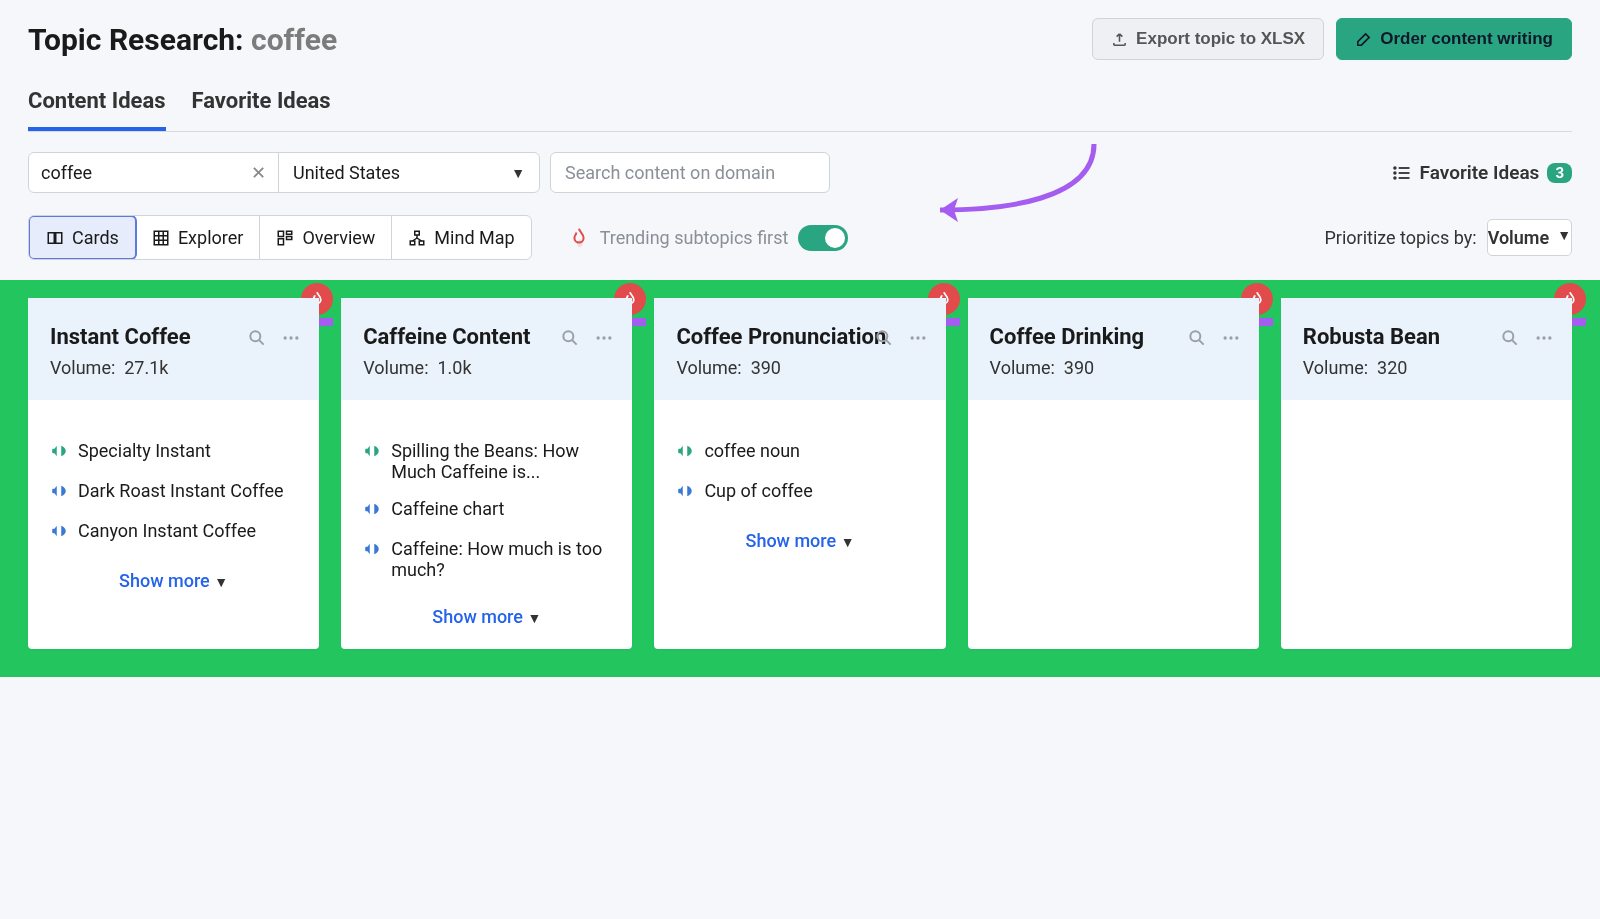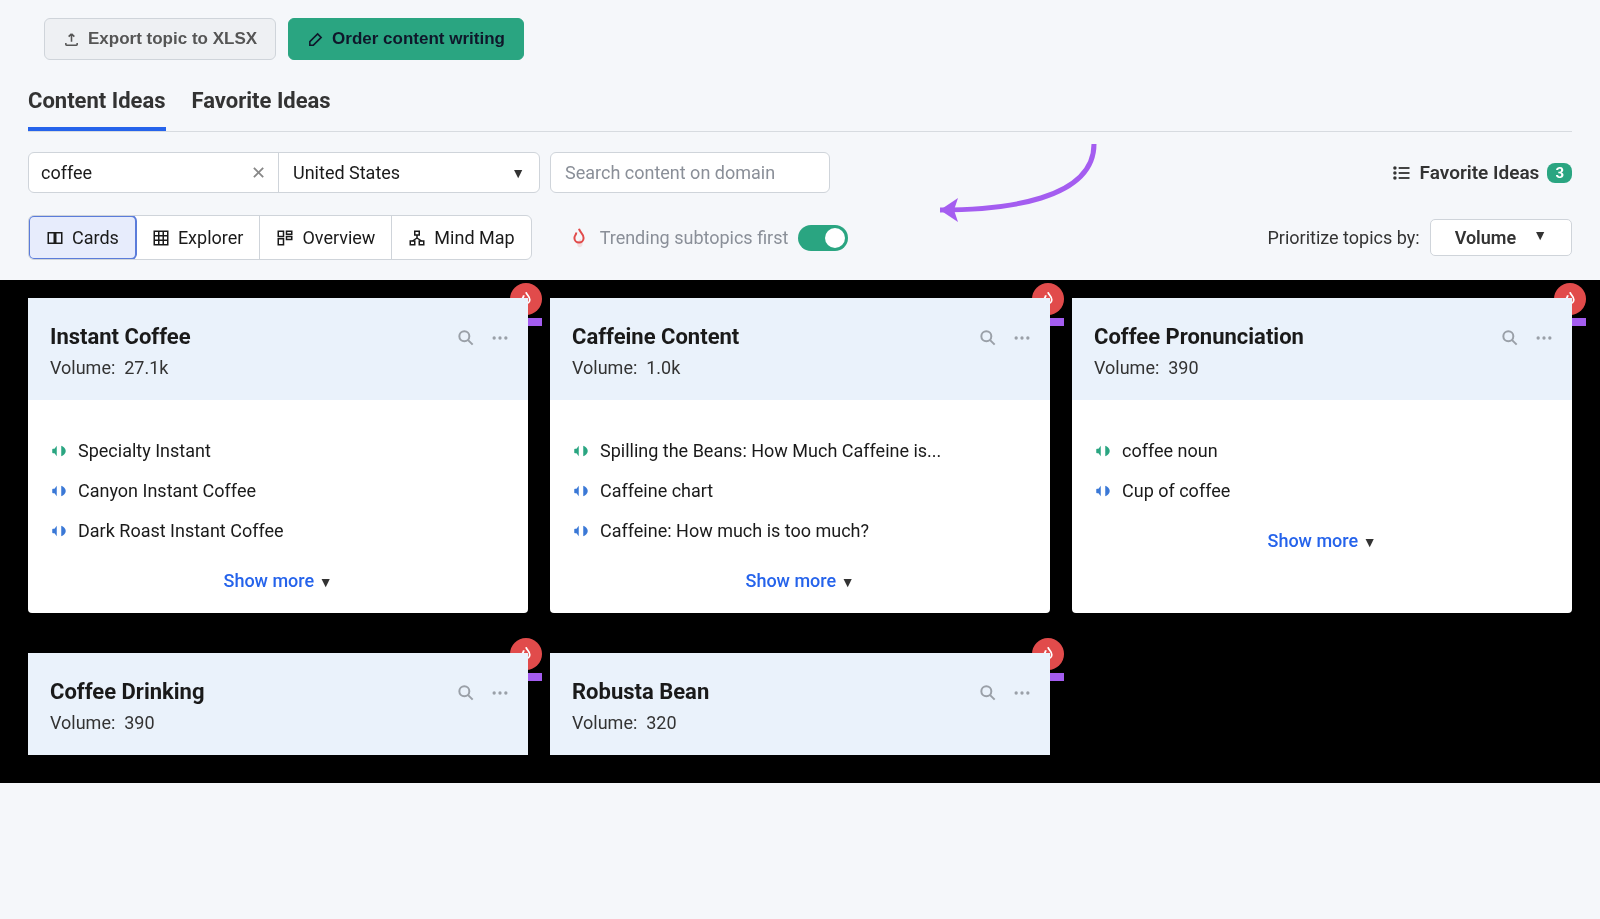--- a/index.html
+++ b/index.html
@@ -28,23 +28,23 @@
   .controls-row2 { display: flex; align-items: center; padding: 12px 0 20px 0; gap: 20px; }
   .view-tabs { display: inline-flex; border: 1px solid #cfd4da; border-radius: 6px; background:#fff; overflow: hidden; }
   .view-tab { display:flex; align-items:center; gap:8px; padding: 10px 16px; font-size: 18px; font-weight: 400; border-right: 1px solid #cfd4da; cursor:pointer; }
   .view-tab:last-child { border-right: none; }
   .view-tab.active { background: #e7ecfc; border: 2px solid #5b7cda; border-radius: 6px; margin:-1px; }
   .trending { display:flex; align-items:center; gap: 10px; font-size: 18px; color:#8a8f98; margin-left: 16px;}
   .flame { color: #e14b4b; }
   .toggle { width: 50px; height: 26px; border-radius: 13px; background: #2aa581; position: relative; cursor:pointer; }
   .toggle::after { content:""; position:absolute; right:3px; top:3px; width:20px; height:20px; background:#fff; border-radius:50%; }
   .prioritize { margin-left:auto; display:flex; align-items:center; gap:10px; font-size: 18px; color:#333; }
-  .select-vol { display:flex; gap:17px; border:1px solid #cfd4da; background:#fff; padding:7px 24px; border-radius:5px; font-weight:600; cursor:pointer; }
+  .select-vol { display:flex; gap:8px; border:1px solid #cfd4da; background:#fff; padding:7px 0; border-radius:5px; font-weight:600; cursor:pointer; }
   
-  .cards { background:#000000; padding: 0 28px 28px 28px; display:grid; grid-template-columns: repeat(3, 1fr); gap: 22px; }
+  .cards { background:#22c55e; padding: 0 28px 28px 28px; display:grid; grid-template-columns: repeat(5, 1fr); gap: 22px; }
   .card { background:#fff; border-radius: 4px; position:relative; margin-top: 18px; box-shadow: 0 1px 2px rgba(0,0,0,0.04); }
   .card-head { background:#eaf2fb; padding: 26px 22px 22px 22px; position:relative; }
   .card .flame-badge { position:absolute; top:-15px; right:-14px; width:32px; height:32px; border-radius:50%; background:#e14b4b; display:flex; align-items:center; justify-content:center; color:#fff; }
   .card .purple-bar { position:absolute; top:20px; right:-14px; width:42px; height:8px; background:#a45df0; }
   .card-title { font-size: 22px; font-weight:700; margin-bottom: 8px; }
   .card-actions { position:absolute; right:18px; top:30px; display:flex; gap:14px; color:#9aa0a8; }
   .card-volume { font-size: 18px; color:#333; }
   .card-body { padding: 40px 22px 26px 22px; }
   .idea { display:flex; align-items:flex-start; gap:10px; font-size: 18px; margin-bottom: 16px; }
   .idea:last-child { margin-bottom:0; }
@@ -57,20 +57,24 @@
   .arrow-annotation { position:absolute; pointer-events:none; }
   svg.icon { width: 1em; height: 1em; }
   .chevron { font-size: 14px; color:#333; }
   .x-clear { color:#888; cursor:pointer; }
 </style>
 </head>
 <body>
 
 <div class="container">
   <div class="header-row">
+    <h1 class="page-title">
+      <span>Topic Research:</span>
+      <span class="term">coffee</span>
+    </h1>
     <div class="header-buttons">
       <button class="btn btn-export">
         <svg class="icon" viewBox="0 0 24 24" fill="none" stroke="currentColor" stroke-width="2.2">
             <path d="M12 15V4m0 0l-4 4m4-4l4 4"></path>
             <path d="M4 17v2a1 1 0 0 0 1 1h14a1 1 0 0 0 1-1v-2"></path>
           </svg>
         <span>Export topic to XLSX</span>
       </button>
       <button class="btn btn-order">
         <svg class="icon" viewBox="0 0 24 24" fill="none" stroke="currentColor" stroke-width="2.2">
@@ -202,27 +206,27 @@
         <div class="idea">
           <span class="horn green"><svg class="icon" viewBox="0 0 24 24" fill="currentColor">
               <path d="M3 10v4a1 1 0 0 0 1 1h2l3 4V5L6 9H4a1 1 0 0 0-1 1zm12-5v14c3-1 6-4 6-7s-3-6-6-7z"></path>
             </svg></span>
           <span>Specialty Instant</span>
         </div>
         <div class="idea">
           <span class="horn blue"><svg class="icon" viewBox="0 0 24 24" fill="currentColor">
               <path d="M3 10v4a1 1 0 0 0 1 1h2l3 4V5L6 9H4a1 1 0 0 0-1 1zm12-5v14c3-1 6-4 6-7s-3-6-6-7z"></path>
             </svg></span>
+          <span>Dark Roast Instant Coffee</span>
+        </div>
+        <div class="idea">
+          <span class="horn blue"><svg class="icon" viewBox="0 0 24 24" fill="currentColor">
+              <path d="M3 10v4a1 1 0 0 0 1 1h2l3 4V5L6 9H4a1 1 0 0 0-1 1zm12-5v14c3-1 6-4 6-7s-3-6-6-7z"></path>
+            </svg></span>
           <span>Canyon Instant Coffee</span>
-        </div>
-        <div class="idea">
-          <span class="horn blue"><svg class="icon" viewBox="0 0 24 24" fill="currentColor">
-              <path d="M3 10v4a1 1 0 0 0 1 1h2l3 4V5L6 9H4a1 1 0 0 0-1 1zm12-5v14c3-1 6-4 6-7s-3-6-6-7z"></path>
-            </svg></span>
-          <span>Dark Roast Instant Coffee</span>
         </div>
       </div>
       <div class="show-more"><a>Show more <span class="chevron">▼</span></a></div>
     </div>
     <div class="card">
       <div class="flame-badge">
         <svg viewBox="0 0 24 24" width="18" height="18" fill="none" stroke="#fff" stroke-width="2.4">
           <path d="M12 3c1 4 5 5 5 10a5 5 0 0 1-10 0c0-3 2-3 2-6"></path>
         </svg>
       </div>

